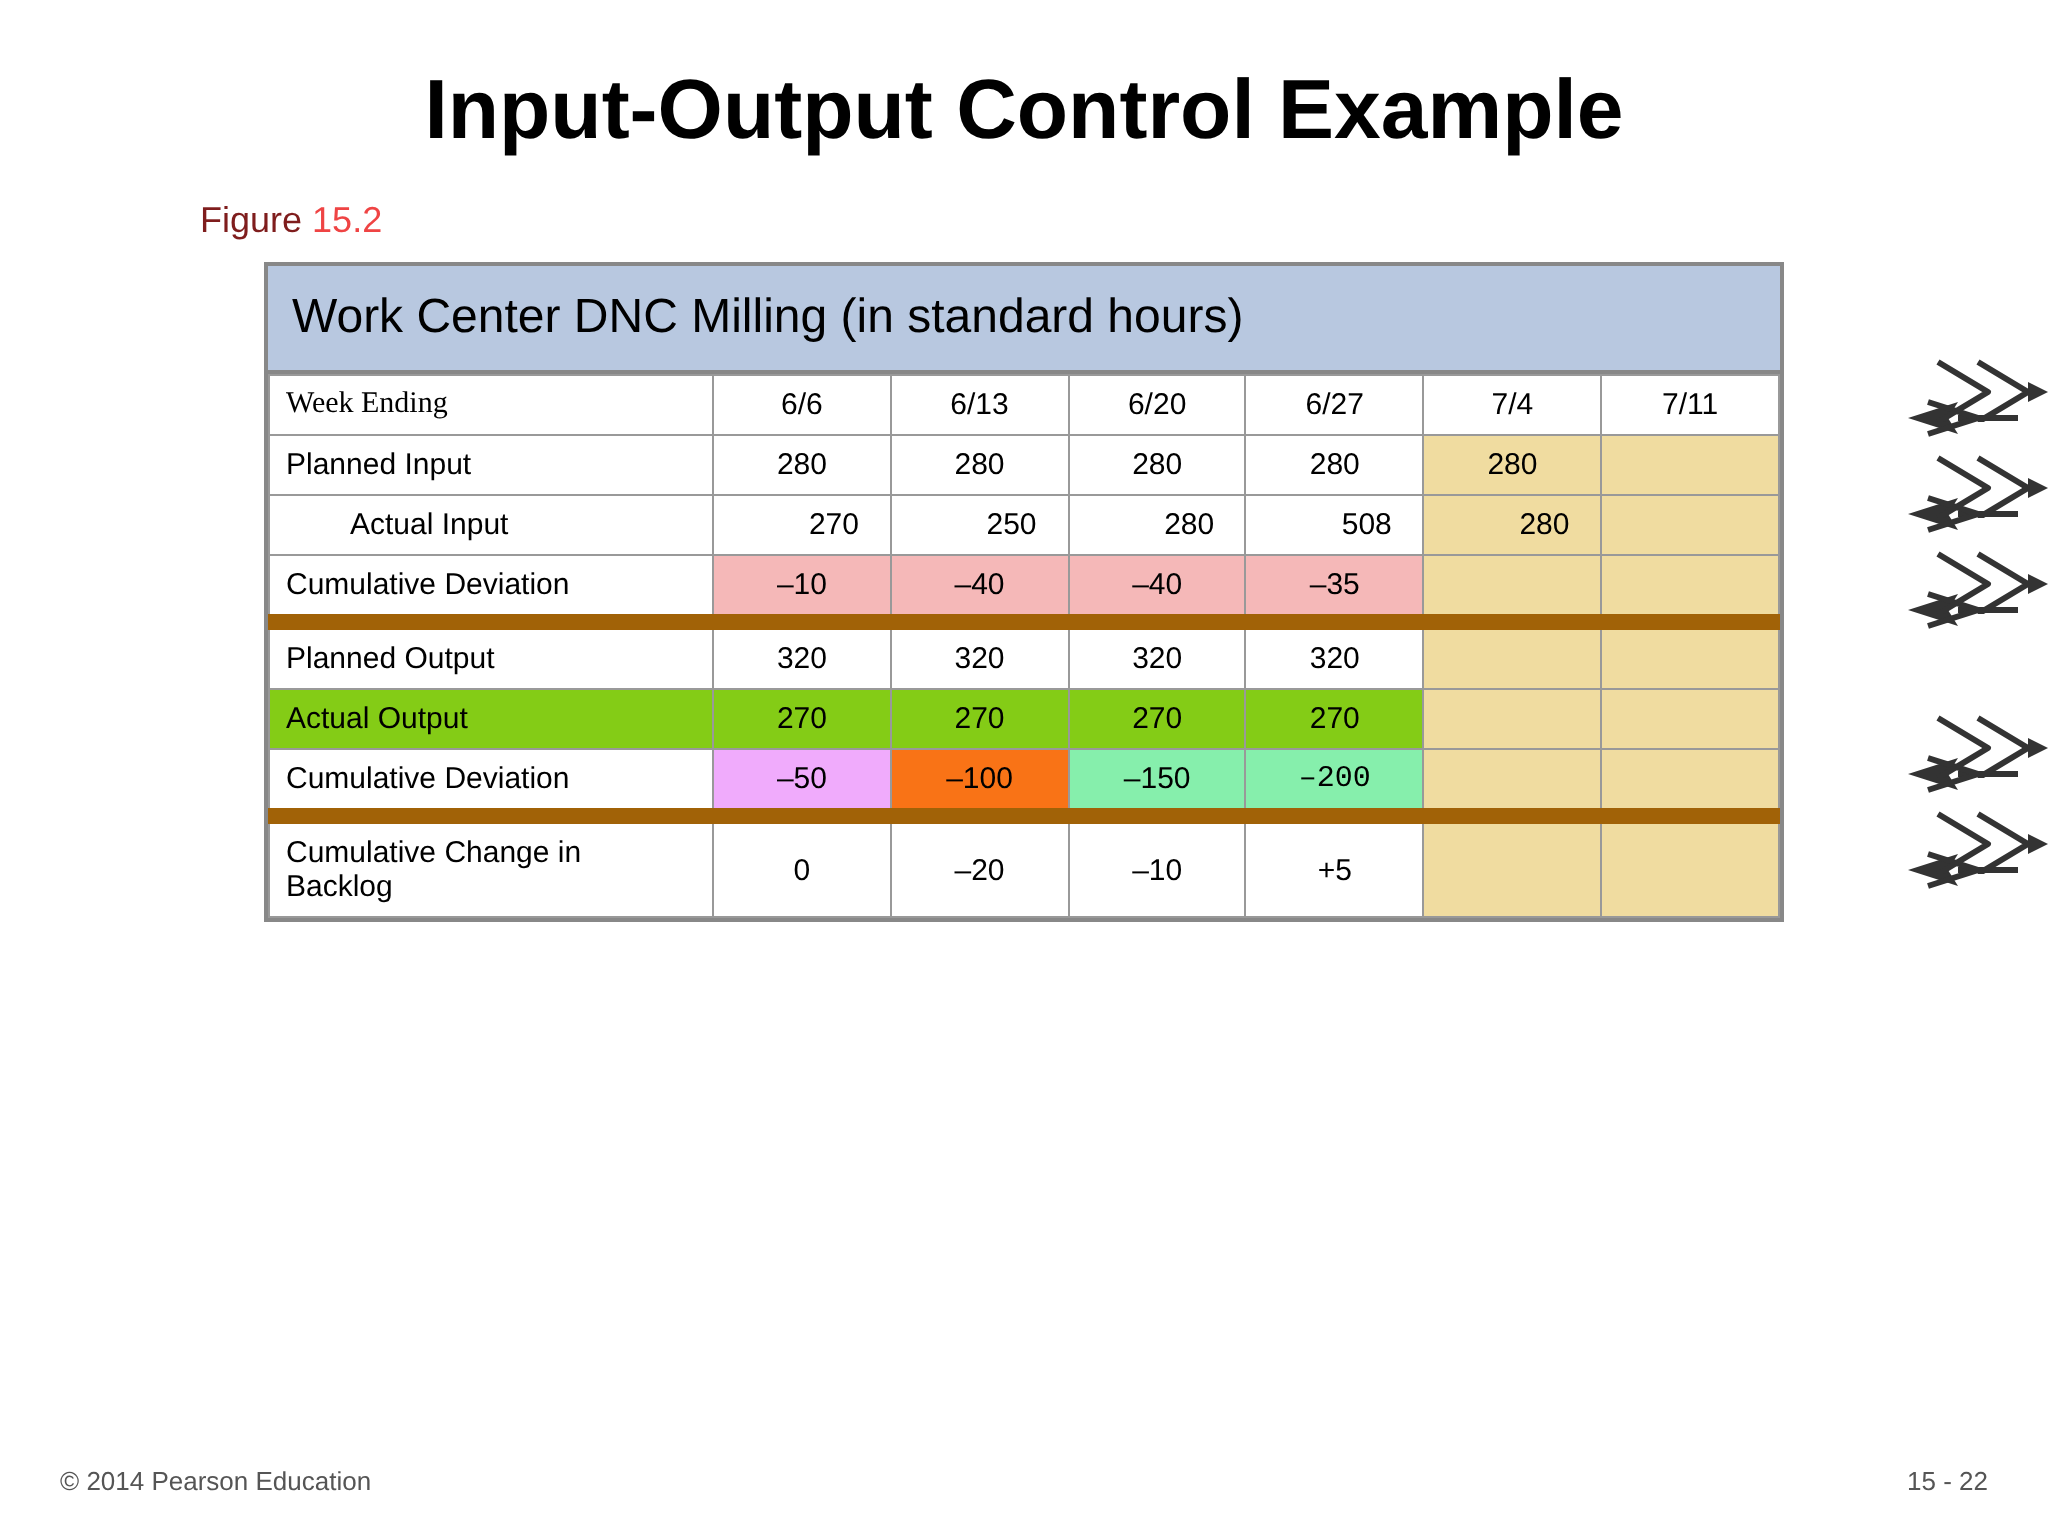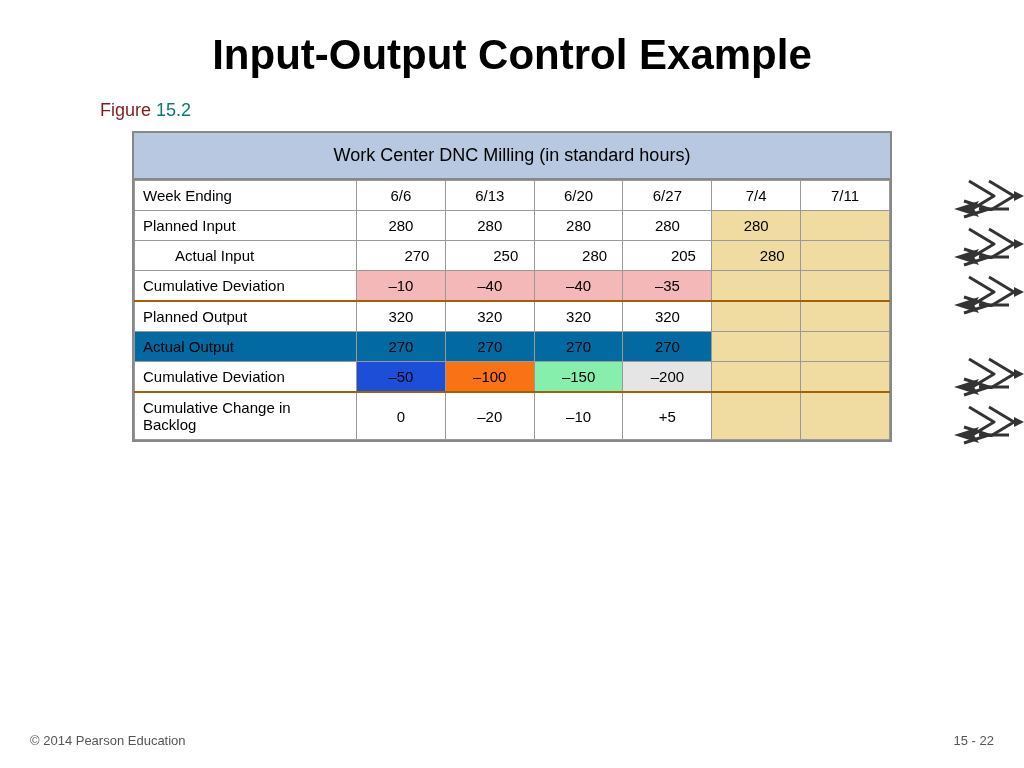--- a/index.html
+++ b/index.html
@@ -32,23 +32,22 @@
     }
 
     .table-container {
       margin: 0 auto;
       width: 760px;
       border: 2px solid #888;
     }
 
     .table-header {
       background-color: #b8c8e0;
-      text-align: center;
       padding: 12px;
-      font-size: 18px;
+      font-size: 24px;
       font-weight: normal;
       border-bottom: 2px solid #888;
     }
 
     table {
       width: 100%;
       border-collapse: collapse;
     }
 
     td {
@@ -68,32 +67,32 @@
       text-align: center;
     }
 
     
     .row-planned-input td { background: #fff; }
     .row-actual-input td { background: #fff; padding-left: 40px; }
     .row-cum-dev-input td.data-col { background: #f5b8b8; }
     .row-cum-dev-input td.label-col { background: #fff; }
 
     .row-planned-output td { background: #fff; }
-    .row-actual-output td { background: #0369a1; }
+    .row-actual-output td { background: #84cc16; }
     .row-cum-dev-output td.data-col { background: #f5b8b8; }
     .row-cum-dev-output td.label-col { background: #fff; }
 
     .row-backlog td { background: #fff; }
 
     
     .cell-future { background: #f0dca0 !important; }
 
     
     .section-divider td {
-      border-top: 2px solid #a16207;
+      border-top: 8px solid #a16207;
     }
 
     .footer {
       position: absolute;
       bottom: 20px;
       left: 0;
       right: 0;
       display: flex;
       justify-content: space-between;
       padding: 0 30px;
@@ -101,31 +100,31 @@
       color: #555;
       gap: 20px;
     }
   </style>
 </head>
 <body>
 
 <h1 class="page-title">Input-Output Control Example</h1>
 
 <div class="figure-label">
-  <span>Figure</span> <span style="color:#0f766e">15.2</span>
+  <span>Figure</span> <span style="color:#ef4444">15.2</span>
 </div>
 
 <div style="position:relative; margin: 0 90px 0 90px;">
   <div class="table-container">
     <div class="table-header">Work Center DNC Milling (in standard hours)</div>
     <table>
 
       <tbody>
           <tr>
-        <td class="label-col" style="font-weight:normal;">Week Ending</td>
+        <td class="label-col" style="font-weight:normal;font-family:Liberation Serif, serif;">Week Ending</td>
         <td class="data-col">6/6</td>
         <td class="data-col">6/13</td>
         <td class="data-col">6/20</td>
         <td class="data-col">6/27</td>
         <td class="data-col">7/4</td>
         <td class="data-col">7/11</td>
       </tr>
 
       <tr class="row-planned-input">
         <td class="label-col">Planned Input</td>
@@ -135,21 +134,21 @@
         <td class="data-col">280</td>
         <td class="data-col cell-future">280</td>
         <td class="data-col cell-future"></td>
       </tr>
 
       <tr class="row-actual-input">
         <td class="label-col">Actual Input</td>
         <td class="data-col">270</td>
         <td class="data-col">250</td>
         <td class="data-col">280</td>
-        <td class="data-col">205</td>
+        <td class="data-col">508</td>
         <td class="data-col cell-future">280</td>
         <td class="data-col cell-future"></td>
       </tr>
 
       <tr class="row-cum-dev-input">
         <td class="label-col">Cumulative Deviation</td>
         <td class="data-col" style="background:#f5b8b8;">–10</td>
         <td class="data-col" style="background:#f5b8b8;">–40</td>
         <td class="data-col" style="background:#f5b8b8;">–40</td>
         <td class="data-col" style="background:#f5b8b8;">–35</td>
@@ -172,24 +171,24 @@
         <td class="data-col">270</td>
         <td class="data-col">270</td>
         <td class="data-col">270</td>
         <td class="data-col">270</td>
         <td class="data-col cell-future"></td>
         <td class="data-col cell-future"></td>
       </tr>
 
       <tr class="row-cum-dev-output">
         <td class="label-col">Cumulative Deviation</td>
-        <td class="data-col" style="background:#1d4ed8;">–50</td>
+        <td class="data-col" style="background:#f0abfc;">–50</td>
         <td class="data-col" style="background:#f97316;">–100</td>
         <td class="data-col" style="background:#86efac;">–150</td>
-        <td class="data-col" style="background:#e5e5e5;">–200</td>
+        <td class="data-col" style="background:#86efac;font-family:Liberation Mono, monospace;">–200</td>
         <td class="data-col cell-future"></td>
         <td class="data-col cell-future"></td>
       </tr>
 
       <tr class="row-backlog section-divider">
         <td class="label-col">Cumulative Change in Backlog</td>
         <td class="data-col">0</td>
         <td class="data-col">–20</td>
         <td class="data-col">–10</td>
         <td class="data-col">+5</td>

